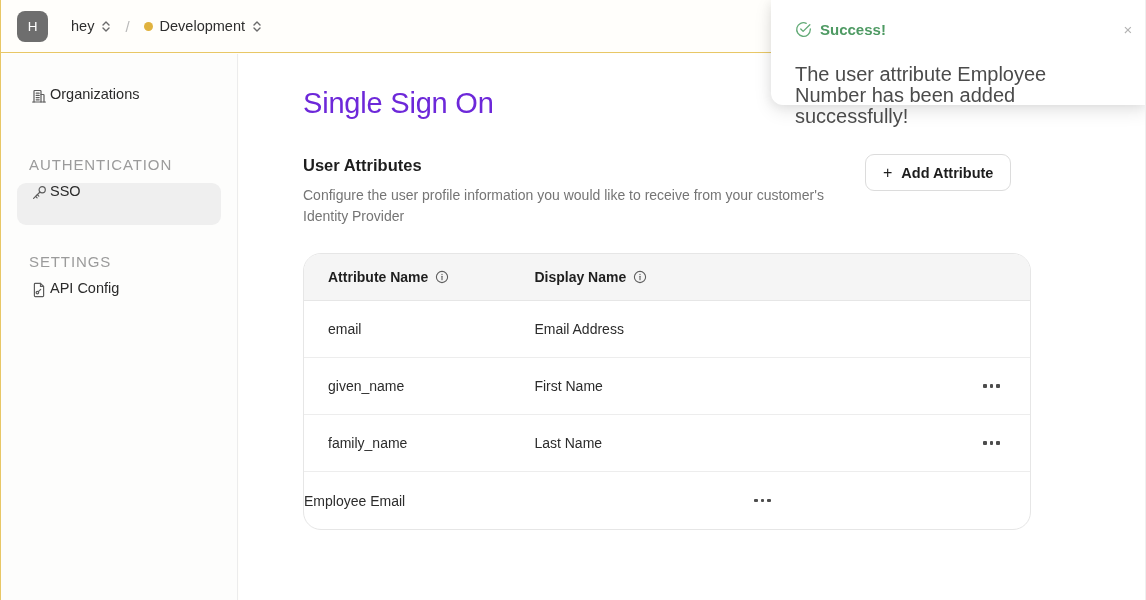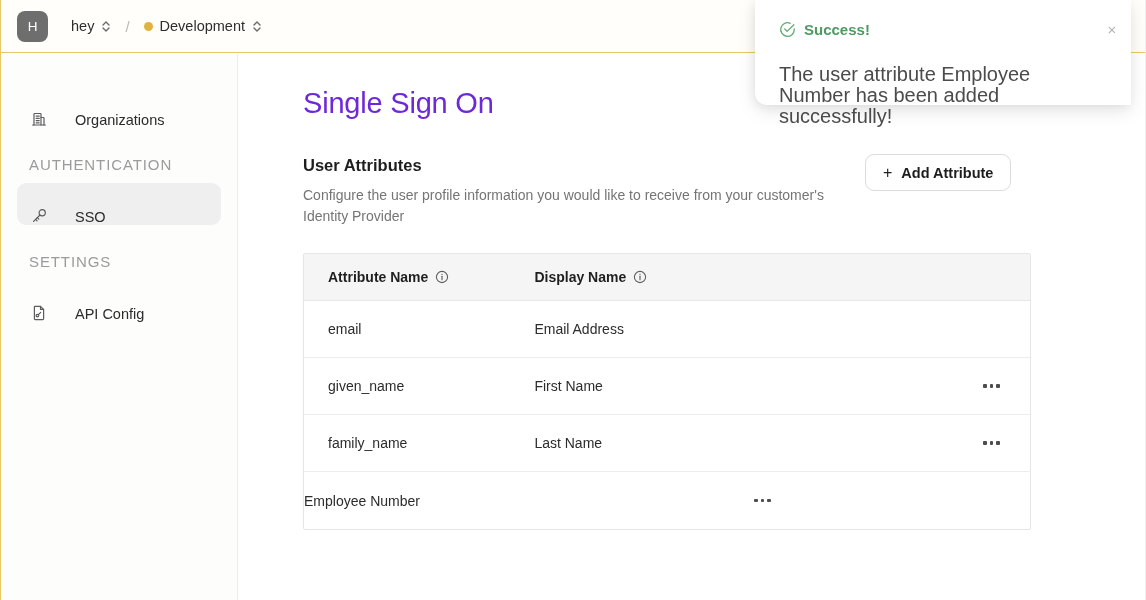--- a/index.html
+++ b/index.html
@@ -68,22 +68,22 @@
 
   
   .sidebar {
     position: absolute; top: 54px; left: 0;
     width: 237px; height: 546px;
     background: #fdfdfc;
     border-right: 1px solid #ececec;
     padding-top: 32px;
   }
   .nav-item {
-    display: flex; align-items: flex-end;
-    gap: 27px;
+    display: flex; align-items: flex-start;
+    gap: 2px;
     height: 42px;
     margin: 0 16px;
     padding: 0 12px;
     border-radius: 9px;
     cursor: pointer;
   }
   .nav-item.active { background: #efefef; }
   .nav-label {
     font-size: 14.5px;
     color: #2b2b2b;
@@ -152,21 +152,21 @@
     flex: none;
     margin-top: -2px;
   }
   .plus { font-size: 16px; font-weight: normal; line-height: 1; }
 
   
   .table {
     width: 728px;
     margin-top: 26px;
     border: 1px solid #e6e6e6;
-    border-radius: 2px;
+    border-radius: 18px;
     overflow: hidden;
     background: #ffffff;
   }
   .thead {
     display: flex; align-items: center;
     height: 47px;
     background: #f5f5f5;
     border-bottom: 1px solid #e6e6e6;
   }
   .th {
@@ -204,21 +204,21 @@
     width: 3.5px; height: 3.5px;
     background: #4d4d4d;
     border-radius: 1px;
     display: block;
   }
   .dots.hidden { visibility: hidden; }
 
   
   .toast {
     position: absolute;
-    top: 0; left: 754px;
+    top: 0; left: 770px;
     width: 376px; height: 105px;
     background: #ffffff;
     border-bottom-left-radius: 12px;
     box-shadow: 0 6px 18px rgba(0,0,0,0.10), -2px 2px 10px rgba(0,0,0,0.05);
     padding: 21px 24px 0 24px;
     z-index: 20;
   }
   .toast-head {
     display: flex; align-items: center; gap: 8px;
   }
@@ -397,21 +397,21 @@
         <div class="col-c">
           <span class="dots">
               <i></i>
               <i></i>
               <i></i>
             </span>
         </div>
       </div>
 
       <div class="trow">
-        <div class="td col-b">Employee Number</div>
+        <div class="td col-b">Employee Email</div>
         <div class="col-c">
           <span class="dots">
               <i></i>
               <i></i>
               <i></i>
             </span>
         </div>
       </div>
 
     </div>

